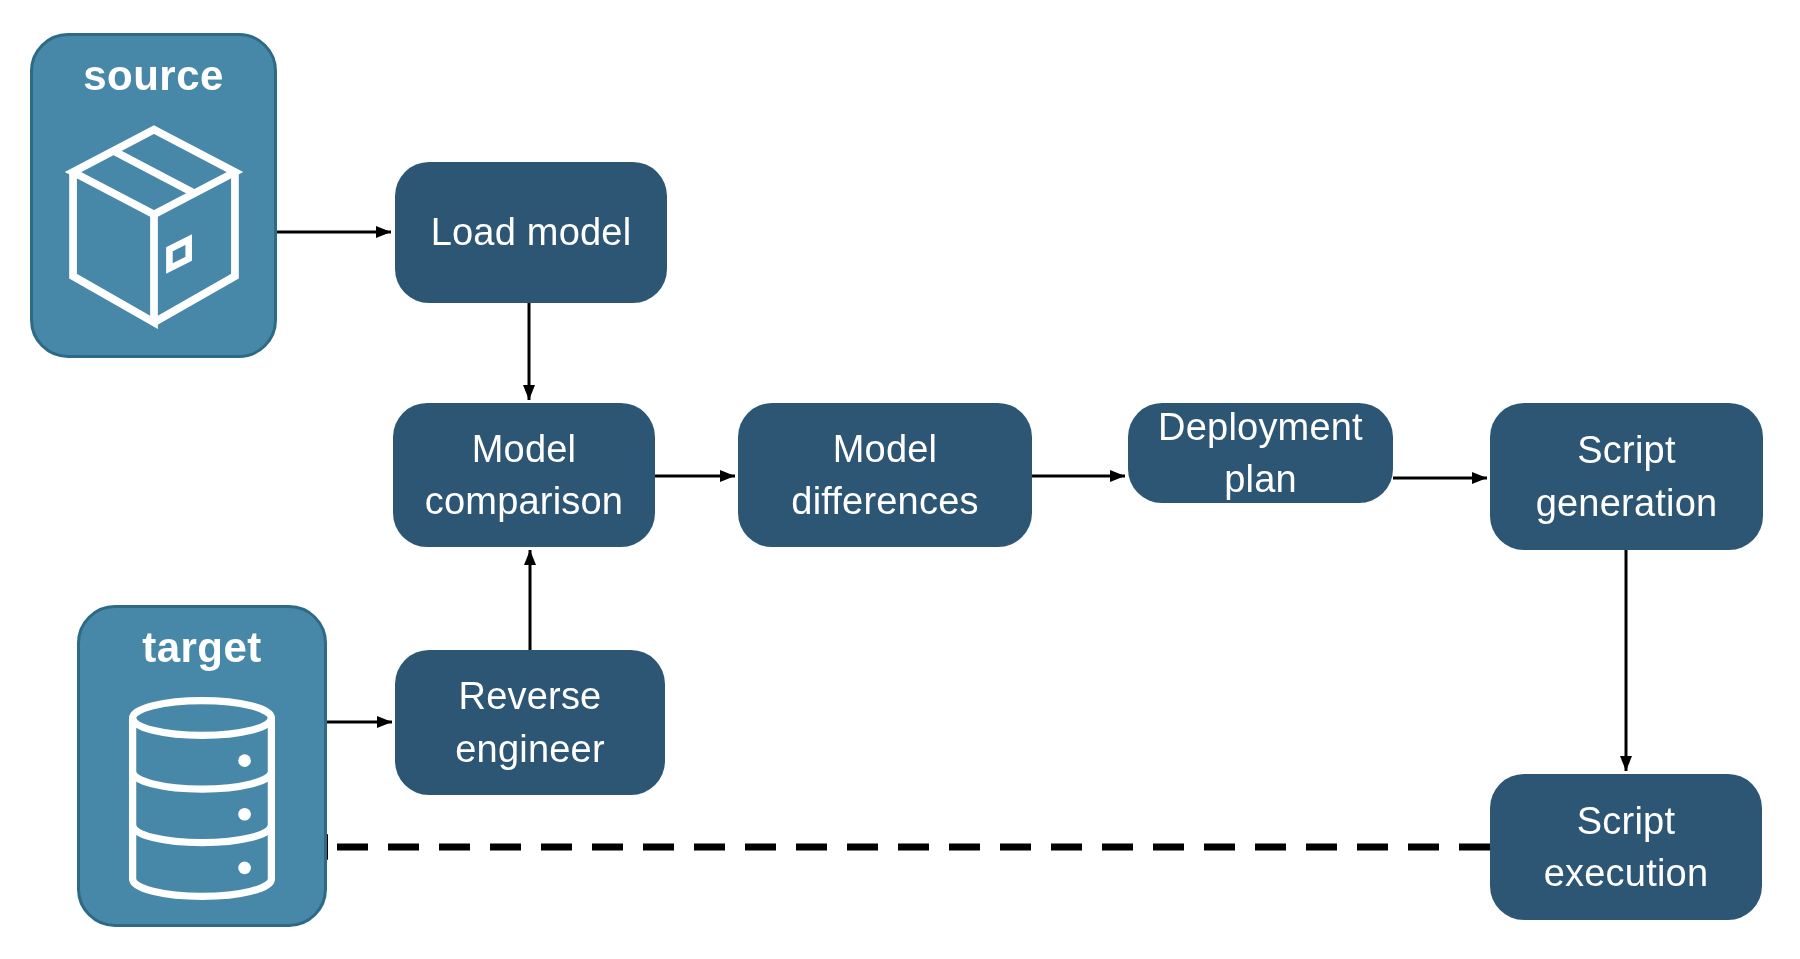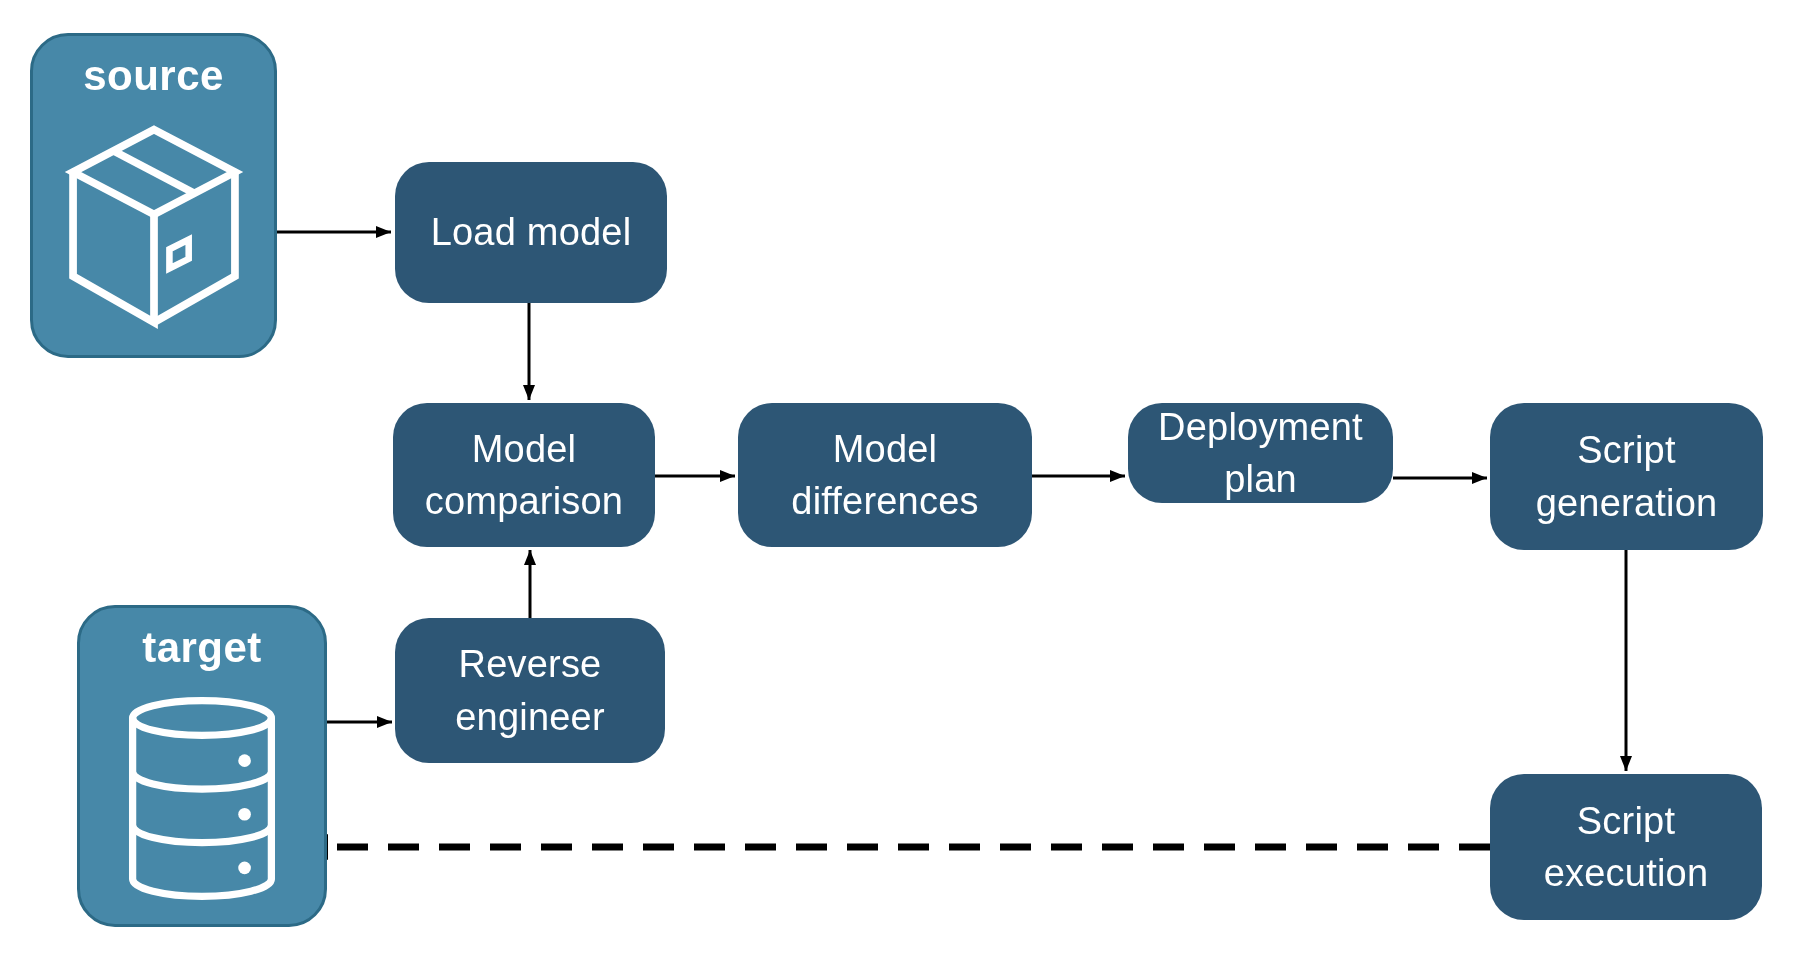--- a/index.html
+++ b/index.html
@@ -34,21 +34,21 @@
     font-size:38px;
     line-height:1.38;
     white-space:pre-line;
     letter-spacing:0.2px;
   }
   #step-load-model       {left:395px;top:162px;width:272px;height:141px;}
   #step-model-comparison {left:393px;top:403px;width:262px;height:144px;}
   #step-model-differences{left:738px;top:403px;width:294px;height:144px;}
   #step-deployment-plan  {left:1128px;top:403px;width:265px;height:100px;}
   #step-script-generation{left:1490px;top:403px;width:273px;height:147px;}
-  #step-reverse-engineer {left:395px;top:618px;width:270px;height:145px;}
+  #step-reverse-engineer {left:395px;top:650px;width:270px;height:145px;}
   #step-script-execution {left:1490px;top:774px;width:272px;height:146px;}
   
   .container-node{
     position:absolute;
     background:var(--container-fill);
     border:3px solid var(--container-border);
     border-radius:38px;
     color:var(--container-text);
     display:flex;flex-direction:column;align-items:center;
   }

